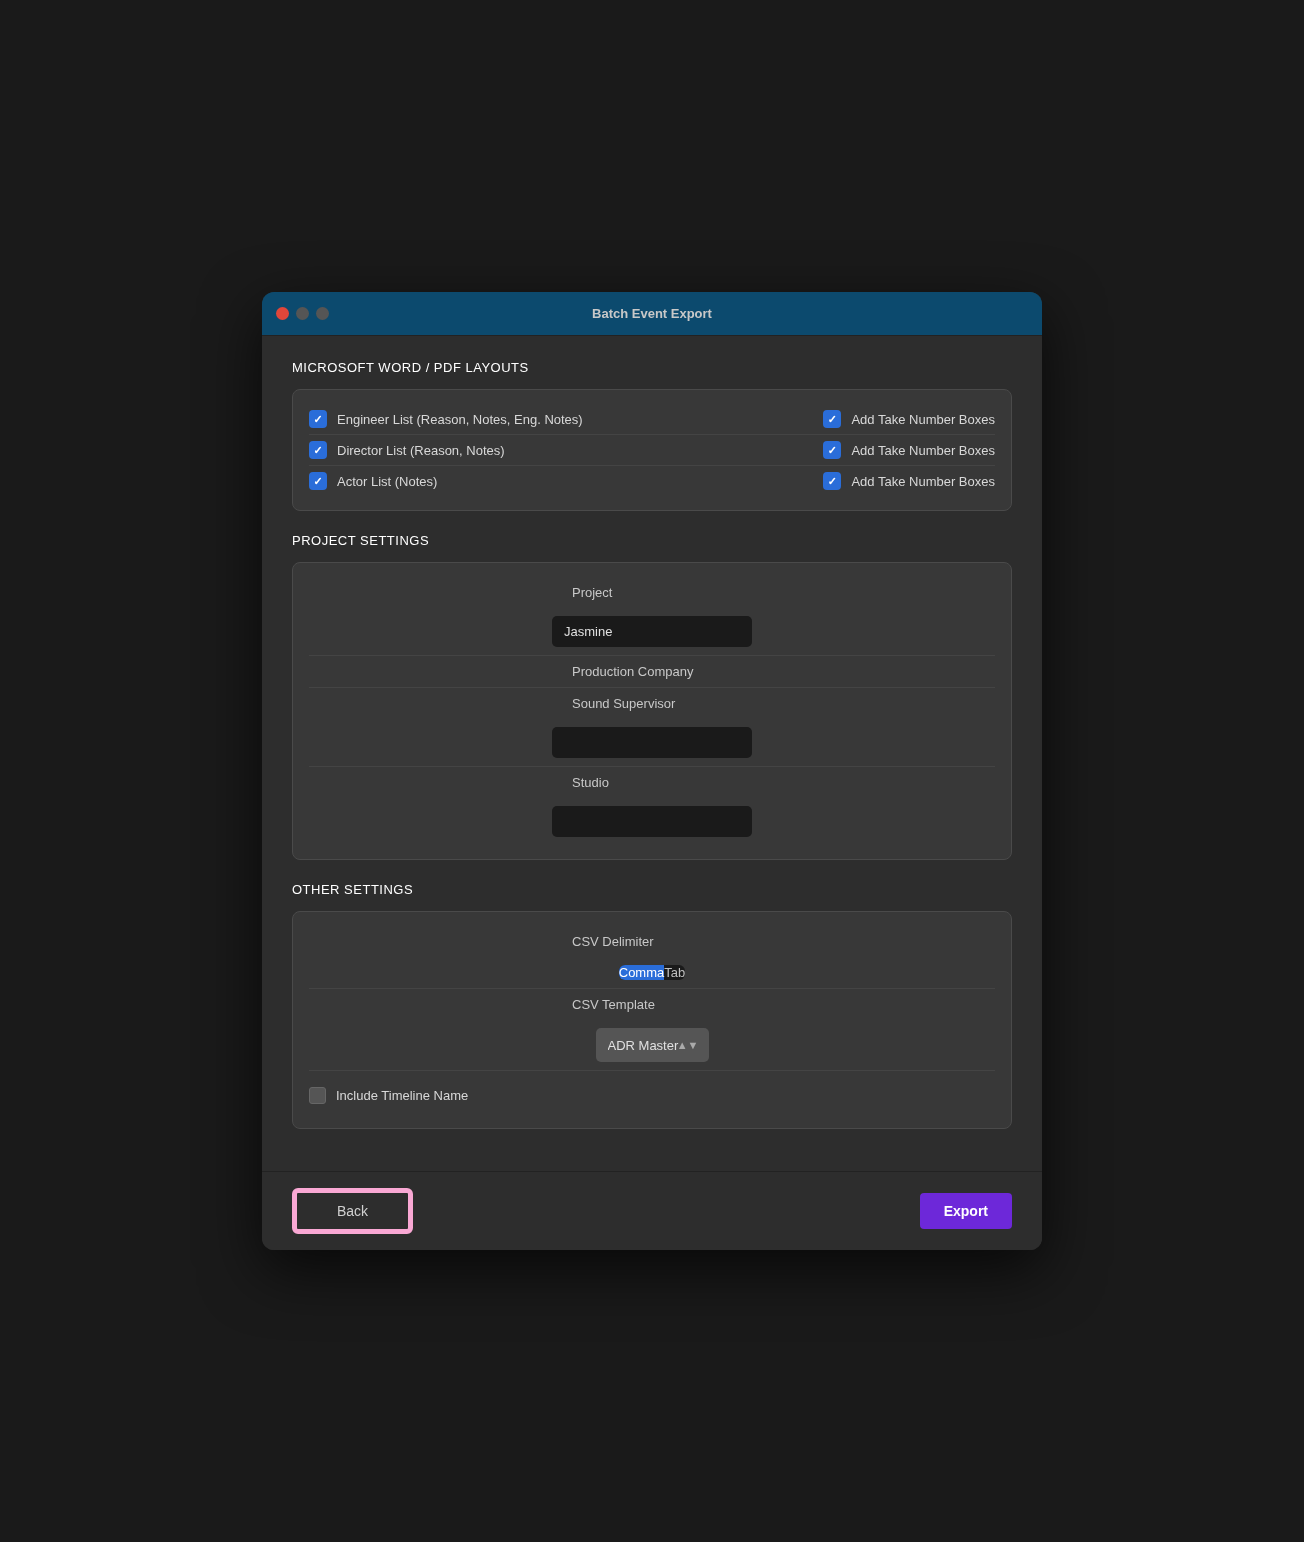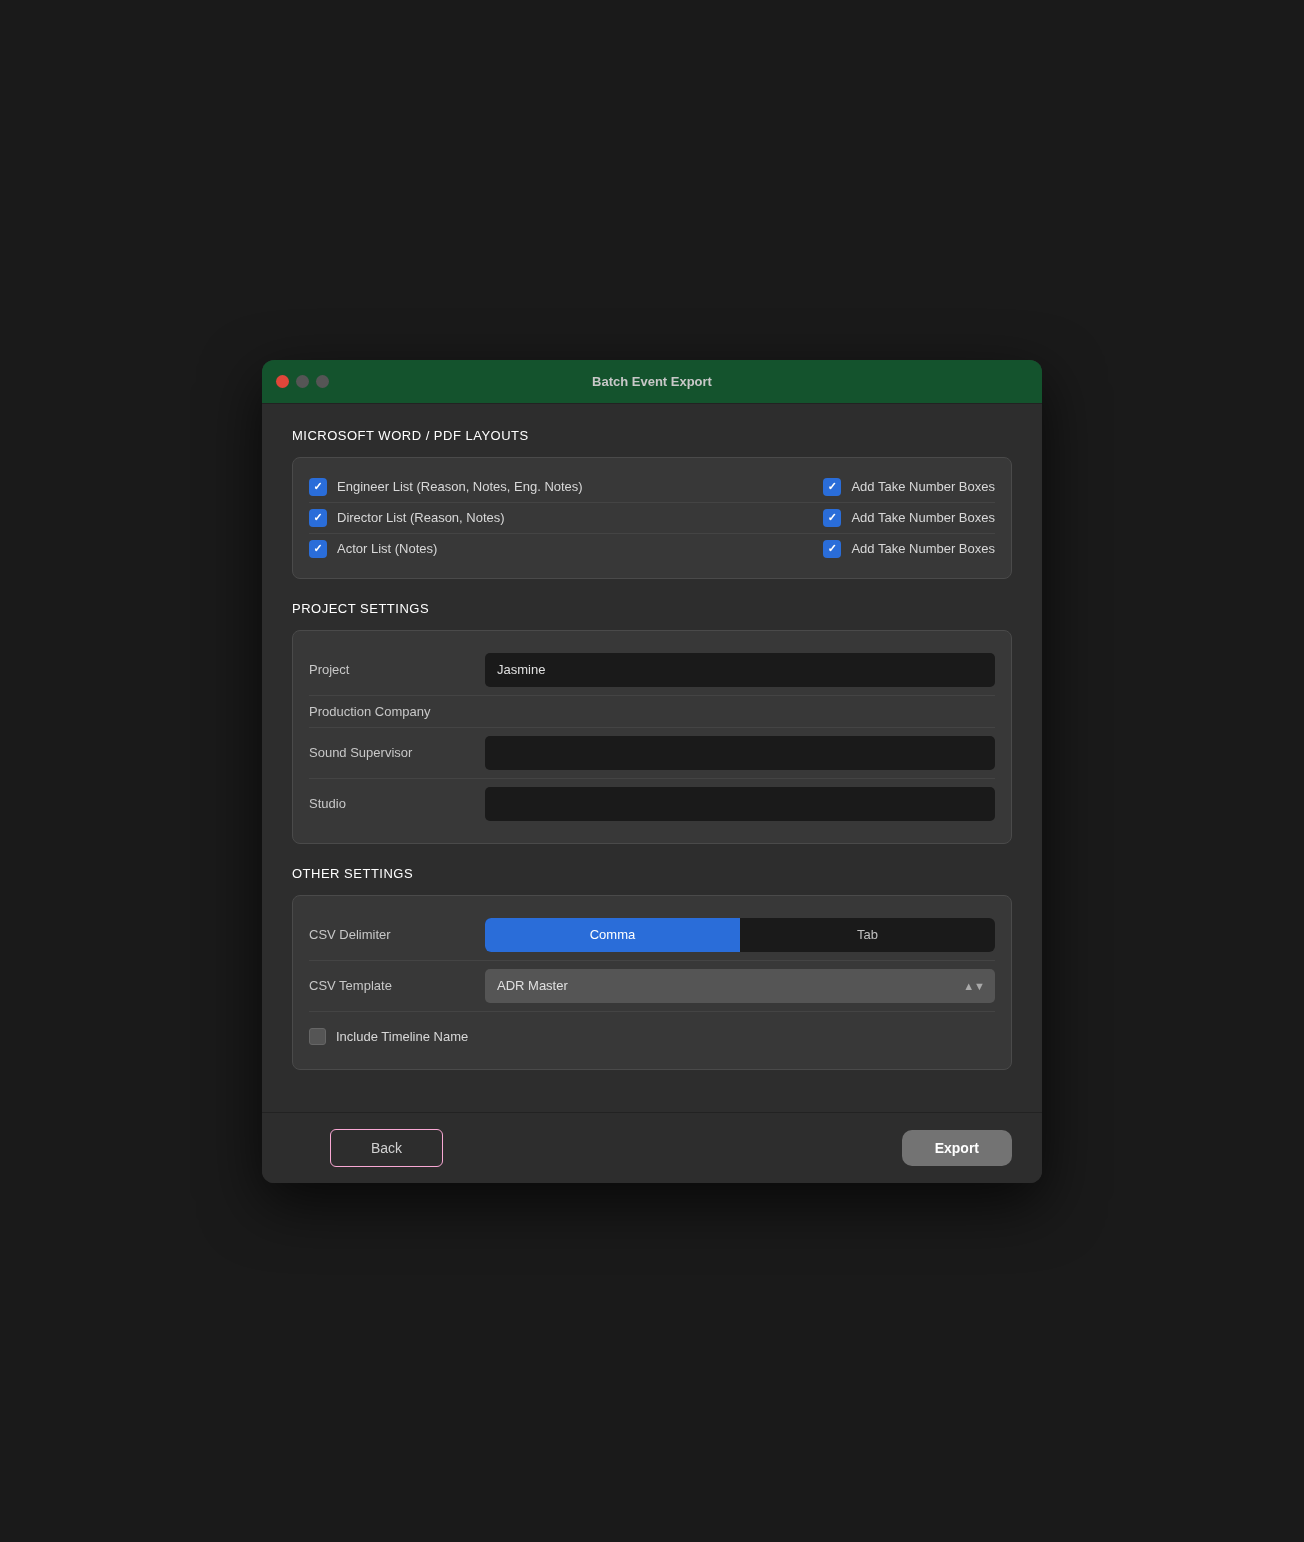--- a/index.html
+++ b/index.html
@@ -20,21 +20,21 @@
     .window {
       background: #2d2d2d;
       border-radius: 12px;
       width: 780px;
       box-shadow: 0 20px 60px rgba(0,0,0,0.7);
       overflow: hidden;
       position: relative;
     }
 
     .title-bar {
-      background: #14532d;
+      background: #0c4a6e;
       padding: 14px 16px 14px 16px;
       display: flex;
       align-items: center;
       justify-content: center;
       position: relative;
       border-bottom: 1px solid #222;
     }
 
     .traffic-lights {
       position: absolute;
@@ -118,20 +118,21 @@
     .checkbox-label {
       color: #d8d8d8;
       font-size: 13px;
     }
 
     .form-row {
       display: flex;
       align-items: center;
       padding: 8px 0;
       gap: 16px;
+      flex-direction: column;
     }
 
     .form-row + .form-row {
       border-top: 1px solid #444;
     }
 
     .form-label {
       color: #c8c8c8;
       font-size: 13px;
       width: 160px;
@@ -237,38 +238,37 @@
       background: #2d2d2d;
       padding: 16px 30px;
       display: flex;
       justify-content: space-between;
       align-items: center;
       border-top: 1px solid #222;
     }
 
     .btn-back {
       background: transparent;
-      border: 1px solid #f9a8d4;
+      border: 5px solid #f9a8d4;
       border-radius: 6px;
       color: #d0d0d0;
       font-size: 14px;
       font-weight: 500;
       padding: 10px 40px;
       cursor: pointer;
-      margin-left: 38px;
     }
 
     .btn-export {
-      background: #737373;
+      background: #6d28d9;
       border: none;
-      border-radius: 10px;
+      border-radius: 4px;
       color: #ffffff;
       font-size: 14px;
       font-weight: 600;
-      padding: 10px 33px;
+      padding: 10px 24px;
       cursor: pointer;
     }
   </style>
 </head>
 <body>
 
 <div class="window">
 
   <div class="title-bar">
     <div class="traffic-lights">

